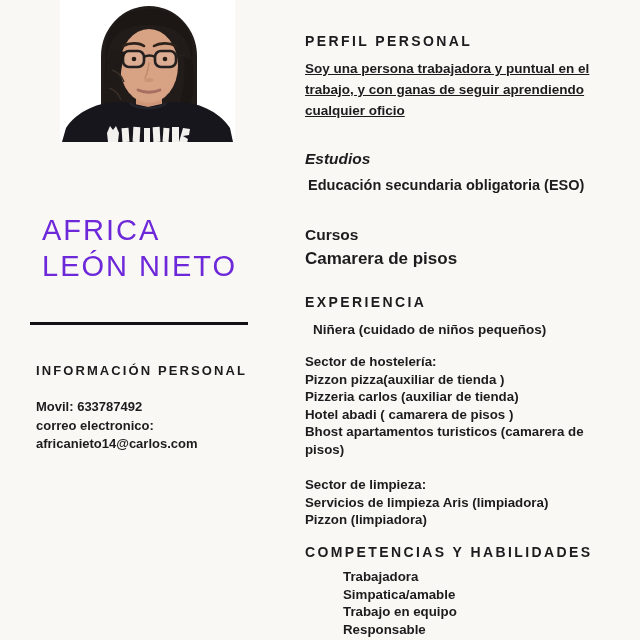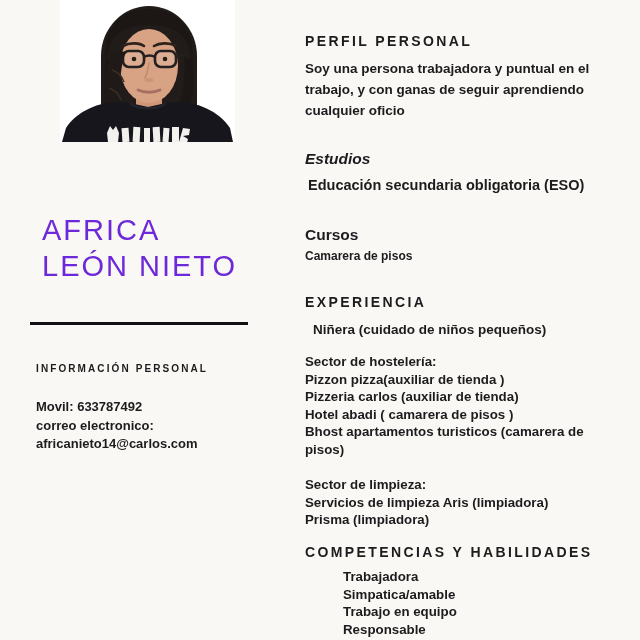--- a/index.html
+++ b/index.html
@@ -18,39 +18,39 @@
   .name-block{
     left:42px;top:212px;
     font-size:29px;font-weight:400;letter-spacing:2px;line-height:36px;
     color:#6d28d9;
   }
   .divider{
     left:30px;top:322px;width:218px;height:3px;background:#121214;
   }
   .info-heading{
     left:36px;top:363px;
-    font-size:10px;font-weight:800;letter-spacing:2.1px;
+    font-size:13px;font-weight:800;letter-spacing:2.1px;
   }
   .contact-block{
     left:36px;top:398px;
     font-size:13px;font-weight:700;line-height:18.6px;
   }
   
   .h-caps{
     font-size:14px;font-weight:800;letter-spacing:2.4px;
   }
   .perfil-heading{left:305px;top:33px;}
   .perfil-text{
     left:305px;top:58px;width:300px;
-    font-size:13.5px;font-weight:700;line-height:21px;
+    font-size:13.5px;font-weight:700;line-height:21px;text-decoration:underline;
   }
   .estudios-heading{left:305px;top:150px;font-size:15.5px;font-weight:700;font-style:italic;}
   .estudios-item{left:308px;top:177px;font-size:14.5px;font-weight:700;}
   .cursos-heading{left:305px;top:226px;font-size:15.5px;font-weight:700;}
-  .cursos-item{left:305px;top:249px;font-size:12px;font-weight:700;}
+  .cursos-item{left:305px;top:249px;font-size:17px;font-weight:700;}
   .experiencia-heading{left:305px;top:294px;}
   .ninera-item{left:305px;top:322px;font-size:13.5px;font-weight:700;margin-left:8px;}
   .exp-group{
     width:302px;font-size:13.3px;font-weight:700;line-height:17.6px;
   }
   .hosteleria-group{left:305px;top:353px;}
   .limpieza-group{left:305px;top:476px;}
   .competencias-heading{left:305px;top:544px;}
   .skills-group{left:305px;top:568px;font-size:13.3px;font-weight:700;line-height:17.6px;margin-left:38px;}
 </style>
@@ -141,21 +141,21 @@
     <div>Sector de hostelería:</div>
     <div>Pizzon pizza(auxiliar de tienda )</div>
     <div>Pizzeria carlos (auxiliar de tienda)</div>
     <div>Hotel abadi ( camarera de pisos )</div>
     <div>Bhost apartamentos turisticos (camarera de pisos)</div>
   </div>
 
   <div class="abs exp-group limpieza-group">
     <div>Sector de limpieza:</div>
     <div>Servicios de limpieza Aris (limpiadora)</div>
-    <div>Prisma (limpiadora)</div>
+    <div>Pizzon (limpiadora)</div>
   </div>
 
   <div class="abs h-caps competencias-heading">COMPETENCIAS Y HABILIDADES</div>
 
   <div class="abs skills-group">
     <div>Trabajadora</div>
     <div>Simpatica/amable</div>
     <div>Trabajo en equipo</div>
     <div>Responsable</div>
   </div>

